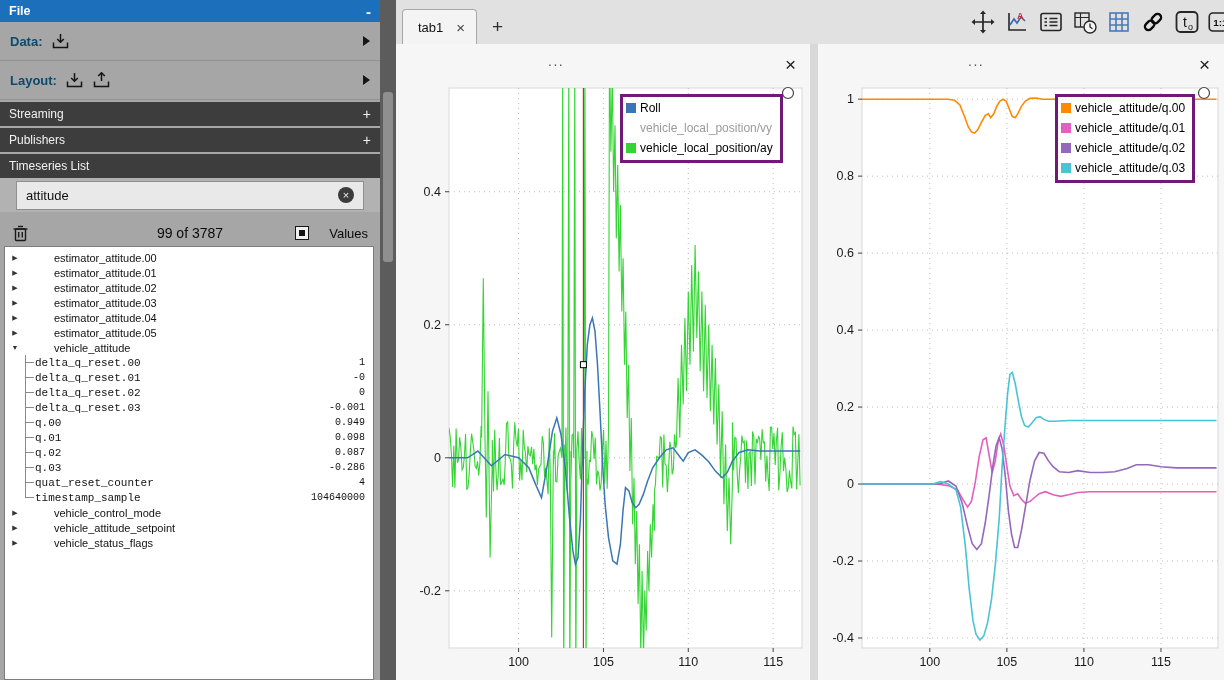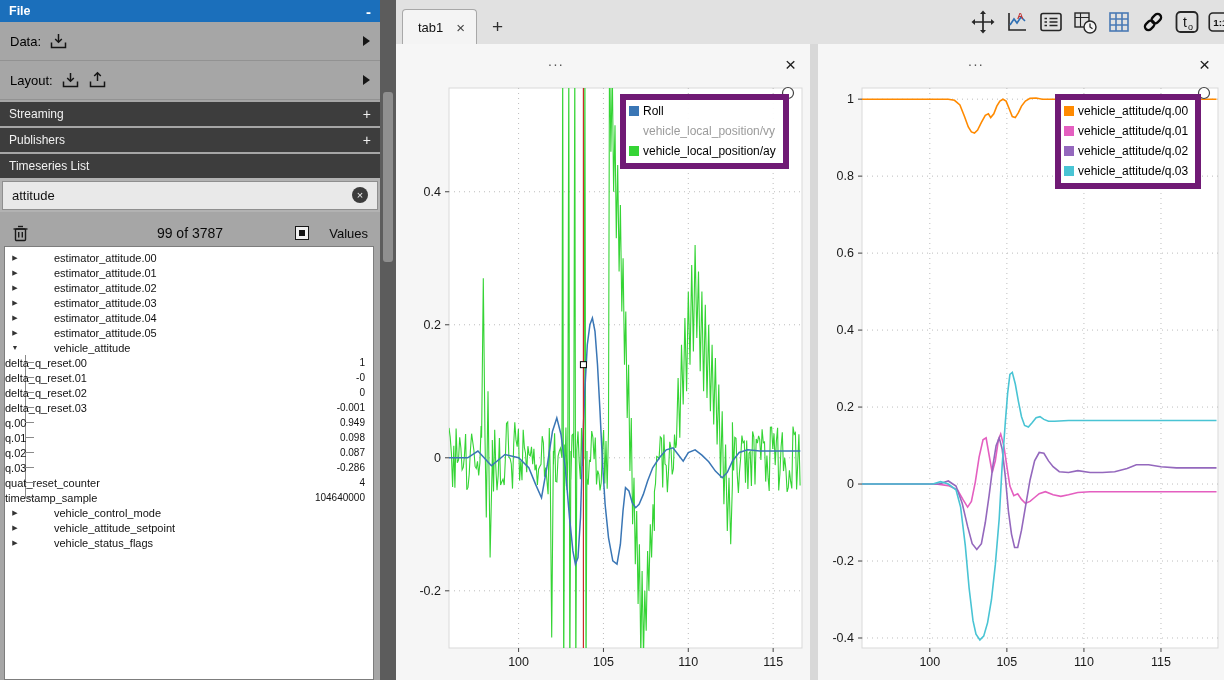--- a/index.html
+++ b/index.html
@@ -3,40 +3,40 @@
 <meta charset="utf-8">
 <style>
   html,body{margin:0;padding:0;background:#7c7c7c;}
   body{font-family:"Liberation Sans","DejaVu Sans",sans-serif;}
   #app{position:relative;width:1224px;height:680px;background:#a6a6a6;overflow:hidden;}
 
   
   #sidebar{position:absolute;left:0;top:0;width:380px;height:680px;background:#a6a6a6;}
   .filebar{height:22px;background:#1b6fbb;color:#fff;display:flex;align-items:center;padding:0 9px;font-size:12.5px;font-weight:bold;}
   .fb-min{margin-left:auto;font-size:15px;font-weight:bold;cursor:default;}
-  .srow{height:38px;display:flex;align-items:center;padding:0 10px;border-bottom:1px solid #929292;font-size:13px;font-weight:normal;color:#000000;}
+  .srow{height:38px;display:flex;align-items:center;padding:0 10px;border-bottom:1px solid #929292;font-size:13px;font-weight:bold;color:#0c4a6e;}
   .miniicon{margin-left:8px;display:flex;}
   .expander{margin-left:auto;width:0;height:0;border-left:7px solid #161616;border-top:5px solid transparent;border-bottom:5px solid transparent;}
   .secbar{height:24px;background:#3d3d3d;color:#f1f1f1;display:flex;align-items:center;padding:0 9px;font-size:12px;margin-top:2px;}
   .plus{margin-left:auto;font-size:14px;}
-  .searchrow{height:34px;background:#b2b2b2;display:flex;align-items:center;padding:0 2px;}
+  .searchrow{height:34px;background:#b2b2b2;display:flex;align-items:center;padding:0 16px;}
   .searchfield{flex:1;height:27px;background:#e9e9e9;display:flex;align-items:center;padding:0 9px;border:1px solid #8f8f8f;font-size:13px;color:#111;}
   .clearbtn{margin-left:auto;width:16px;height:16px;border-radius:50%;background:#3c3c3c;display:flex;align-items:center;justify-content:center;}
   .clearx{color:#eee;font-size:11px;line-height:1;}
   .controlsrow{height:42px;display:flex;align-items:center;padding:0 12px;position:relative;}
   .counter{position:absolute;left:0;right:0;text-align:center;font-size:14px;color:#0a0a0a;}
   .valuesbox{margin-left:auto;display:flex;align-items:center;gap:20px;font-size:13px;color:#0a0a0a;z-index:1;}
   .checkbox{width:12px;height:12px;border:1px solid #161616;background:#efefef;display:flex;align-items:center;justify-content:center;}
   .checkbox::after{content:"";width:6px;height:6px;background:#111;}
   .treepanel{position:absolute;left:4px;width:370px;top:246px;bottom:0;background:#fff;border:1px solid #7d7d7d;overflow:hidden;padding-top:3px;box-sizing:border-box;}
   .tree-row{height:15px;display:flex;align-items:center;font-size:11px;color:#111;padding-left:4px;white-space:nowrap;gap:33px;}
   .t-arrow{width:12px;font-size:7px;color:#333;text-align:center;flex:none;}
   .kids{position:relative;}
   .kids .vline{position:absolute;left:20px;top:0;height:calc(100% - 7px);border-left:1px solid #8a8a8a;}
-  .krow{height:15px;display:flex;align-items:center;font-size:11px;color:#111;position:relative;white-space:nowrap;}
+  .krow{height:15px;display:flex;align-items:center;font-size:11px;color:#111;padding-left:30px;position:relative;white-space:nowrap;font-family:Liberation Mono, monospace;}
   .krow::before{content:"";position:absolute;left:20px;top:7px;width:9px;border-top:1px solid #8a8a8a;}
   .kval{margin-left:auto;padding-right:8px;font-size:10px;color:#111;}
   #scrollstrip{position:absolute;left:380px;top:0;width:16px;height:680px;background:#5c5c5c;}
   #scrollstrip::after{content:"";position:absolute;left:3px;right:3px;top:92px;height:170px;background:#8f8f8f;border-radius:3px;}
 
   
   #main{position:absolute;left:396px;top:0;width:828px;height:680px;background:#e4e4e4;}
   #tabbar{position:relative;height:44px;background:#e1e1e1;display:flex;align-items:flex-end;}
   .tab{height:35px;margin-left:6px;display:flex;align-items:center;padding:0 11px 0 15px;background:#f4f4f4;border:1px solid #a8a8a8;border-bottom:none;border-radius:4px 4px 0 0;font-size:13px;color:#111;box-sizing:border-box;}
   .tabclose{margin-left:13px;color:#444;font-size:15px;line-height:1;}
@@ -45,21 +45,21 @@
   .tbtn{width:27px;height:27px;background:none;border:none;padding:0;display:flex;align-items:center;justify-content:center;}
   .tbtn.ratio{margin-right:-10px;}
   #plots{position:absolute;top:44px;left:0;right:0;bottom:0;display:flex;}
   .panel{position:relative;background:#f6f6f6;}
   #panel0{width:414px;}
   #splitter{width:8px;background:#d8d8d8;}
   #panel1{width:406px;}
   .panel svg.chart{position:absolute;left:0;top:0;}
   .dots{position:absolute;top:9px;left:152px;color:#555;font-size:14px;letter-spacing:1.5px;}
   .pclose{position:absolute;top:11px;right:14px;font-size:19px;color:#1c1c1c;background:none;border:none;line-height:1;padding:0;}
-  .legend{position:absolute;background:rgba(255,255,255,.93);border:6px solid #701a75;font-size:12px;padding:1px 7px 2px 3px;z-index:5;}
+  .legend{position:absolute;background:rgba(255,255,255,.93);border:3px solid #701a75;font-size:12px;padding:1px 7px 2px 3px;z-index:5;}
   #legend0{left:224px;top:50px;}
   #legend1{left:237px;top:50px;}
   .lrow{display:flex;align-items:center;height:20px;color:#000;white-space:nowrap;}
   .lrow .sw{width:10px;height:10px;margin-right:4px;flex:none;}
   .hidden-series{color:#9b9b9b;}
 </style>
 </head>
 <body>
 
 <div id="app">

